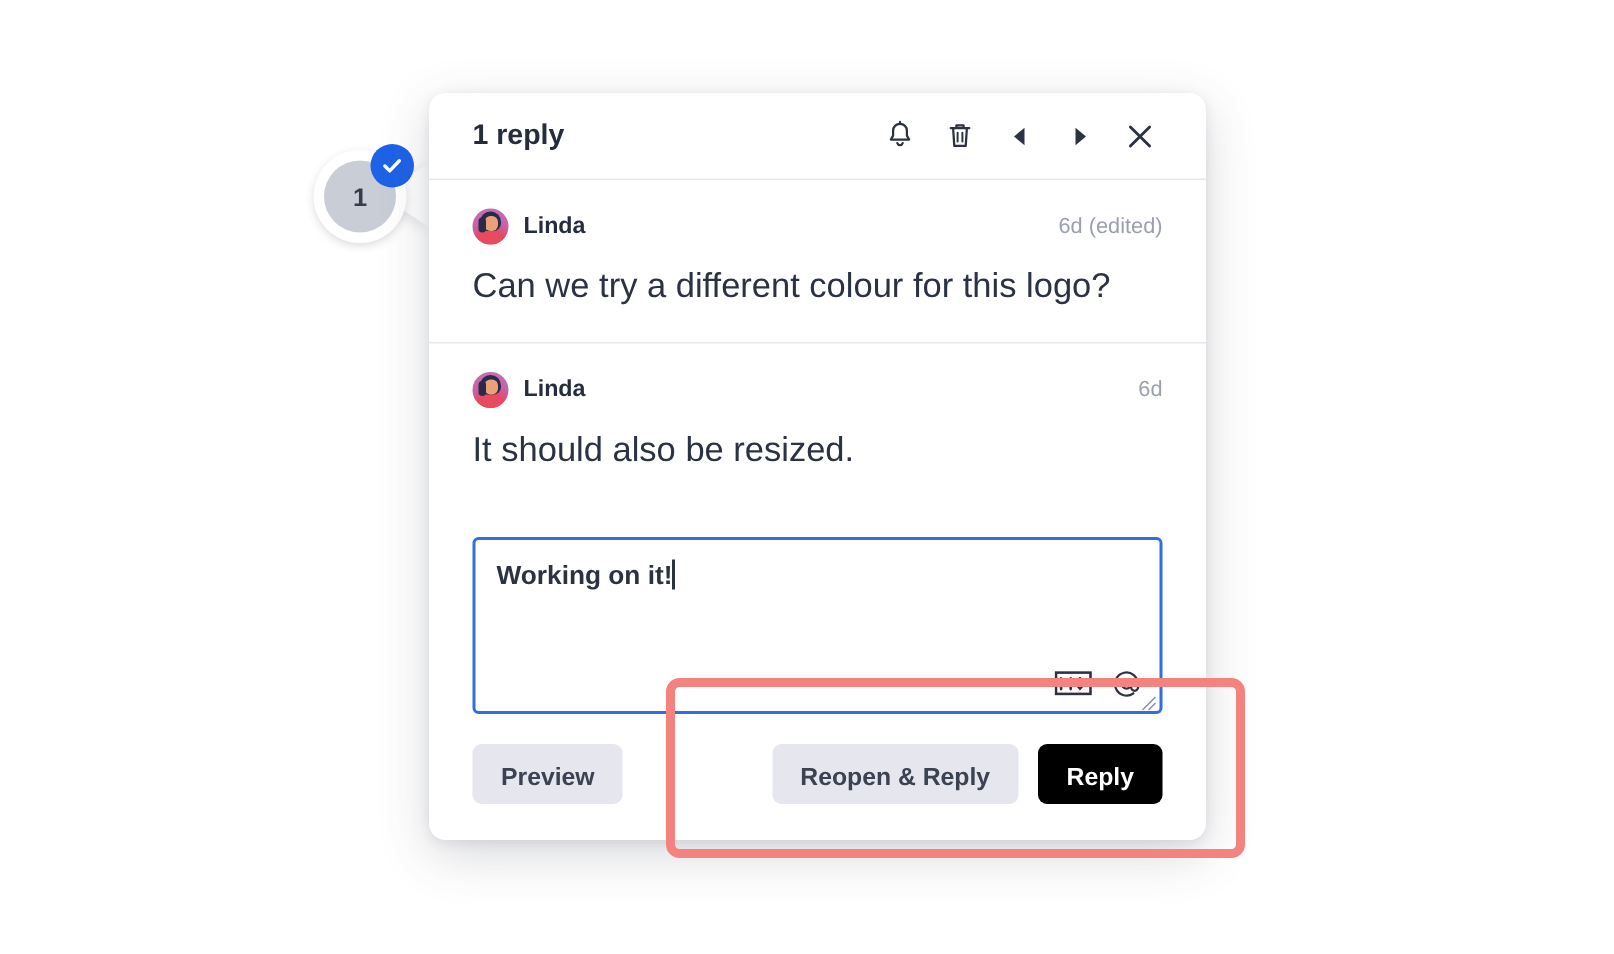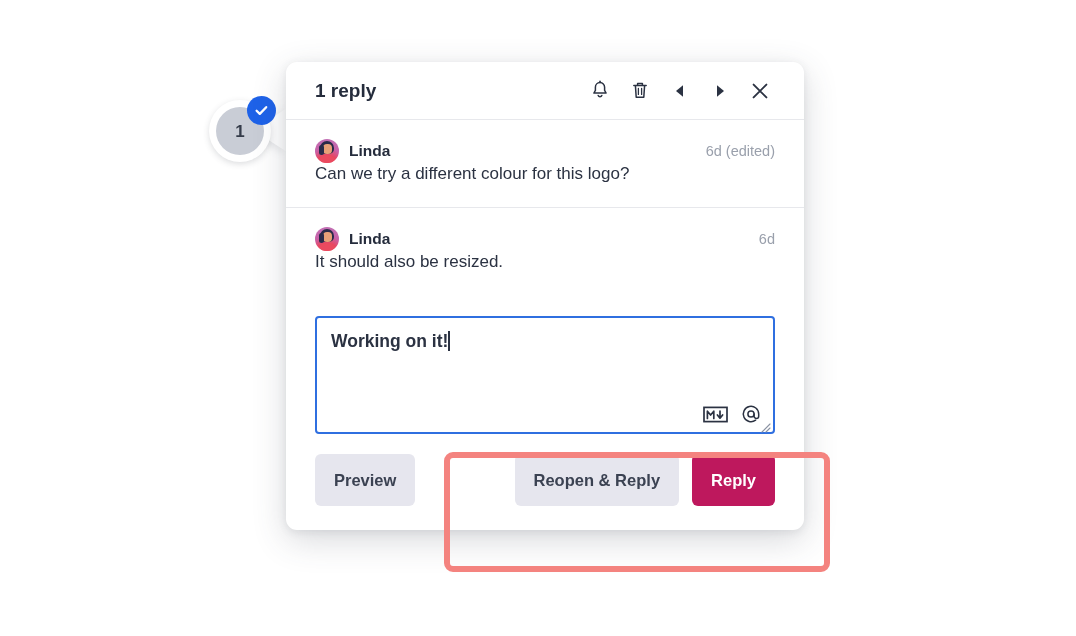--- a/index.html
+++ b/index.html
@@ -161,22 +161,23 @@
     font-weight: bold;
     color: #252c3c;
     margin-left: 10px;
     flex: 1;
   }
   .timestamp {
     font-size: 14.5px;
     color: #9aa0ac;
   }
   .comment-body {
-    font-size: 17px;
+    font-size: 23px;
     color: #2b3242;
+    margin-top: 13px;
     line-height: 1.3;
   }
   .comment-body b { font-weight: normal; }
 
   
   #composer-area {
     padding: 21px 29px 0 29px;
   }
   #composer {
     position: relative;
@@ -233,30 +234,30 @@
     padding: 20px 29px 24px 29px;
   }
   .btn {
     border: none;
     border-radius: 6px;
     font-family: "Liberation Sans", sans-serif;
     font-size: 16.5px;
     font-weight: bold;
     cursor: pointer;
     padding: 0 19px;
-    height: 52px;
+    height: 40px;
     line-height: 44px;
     box-sizing: border-box;
   }
   .btn-secondary {
     background: #e6e6ee;
     color: #3b4252;
   }
   .btn-primary {
-    background: #be185d;
+    background: #000000;
     color: #ffffff;
   }
   #spacer { flex: 1; }
   #reopen-reply-button { margin-right: 13px; }
 
   
   #highlight-box {
     position: absolute;
     left: 444px;
     top: 452px;

